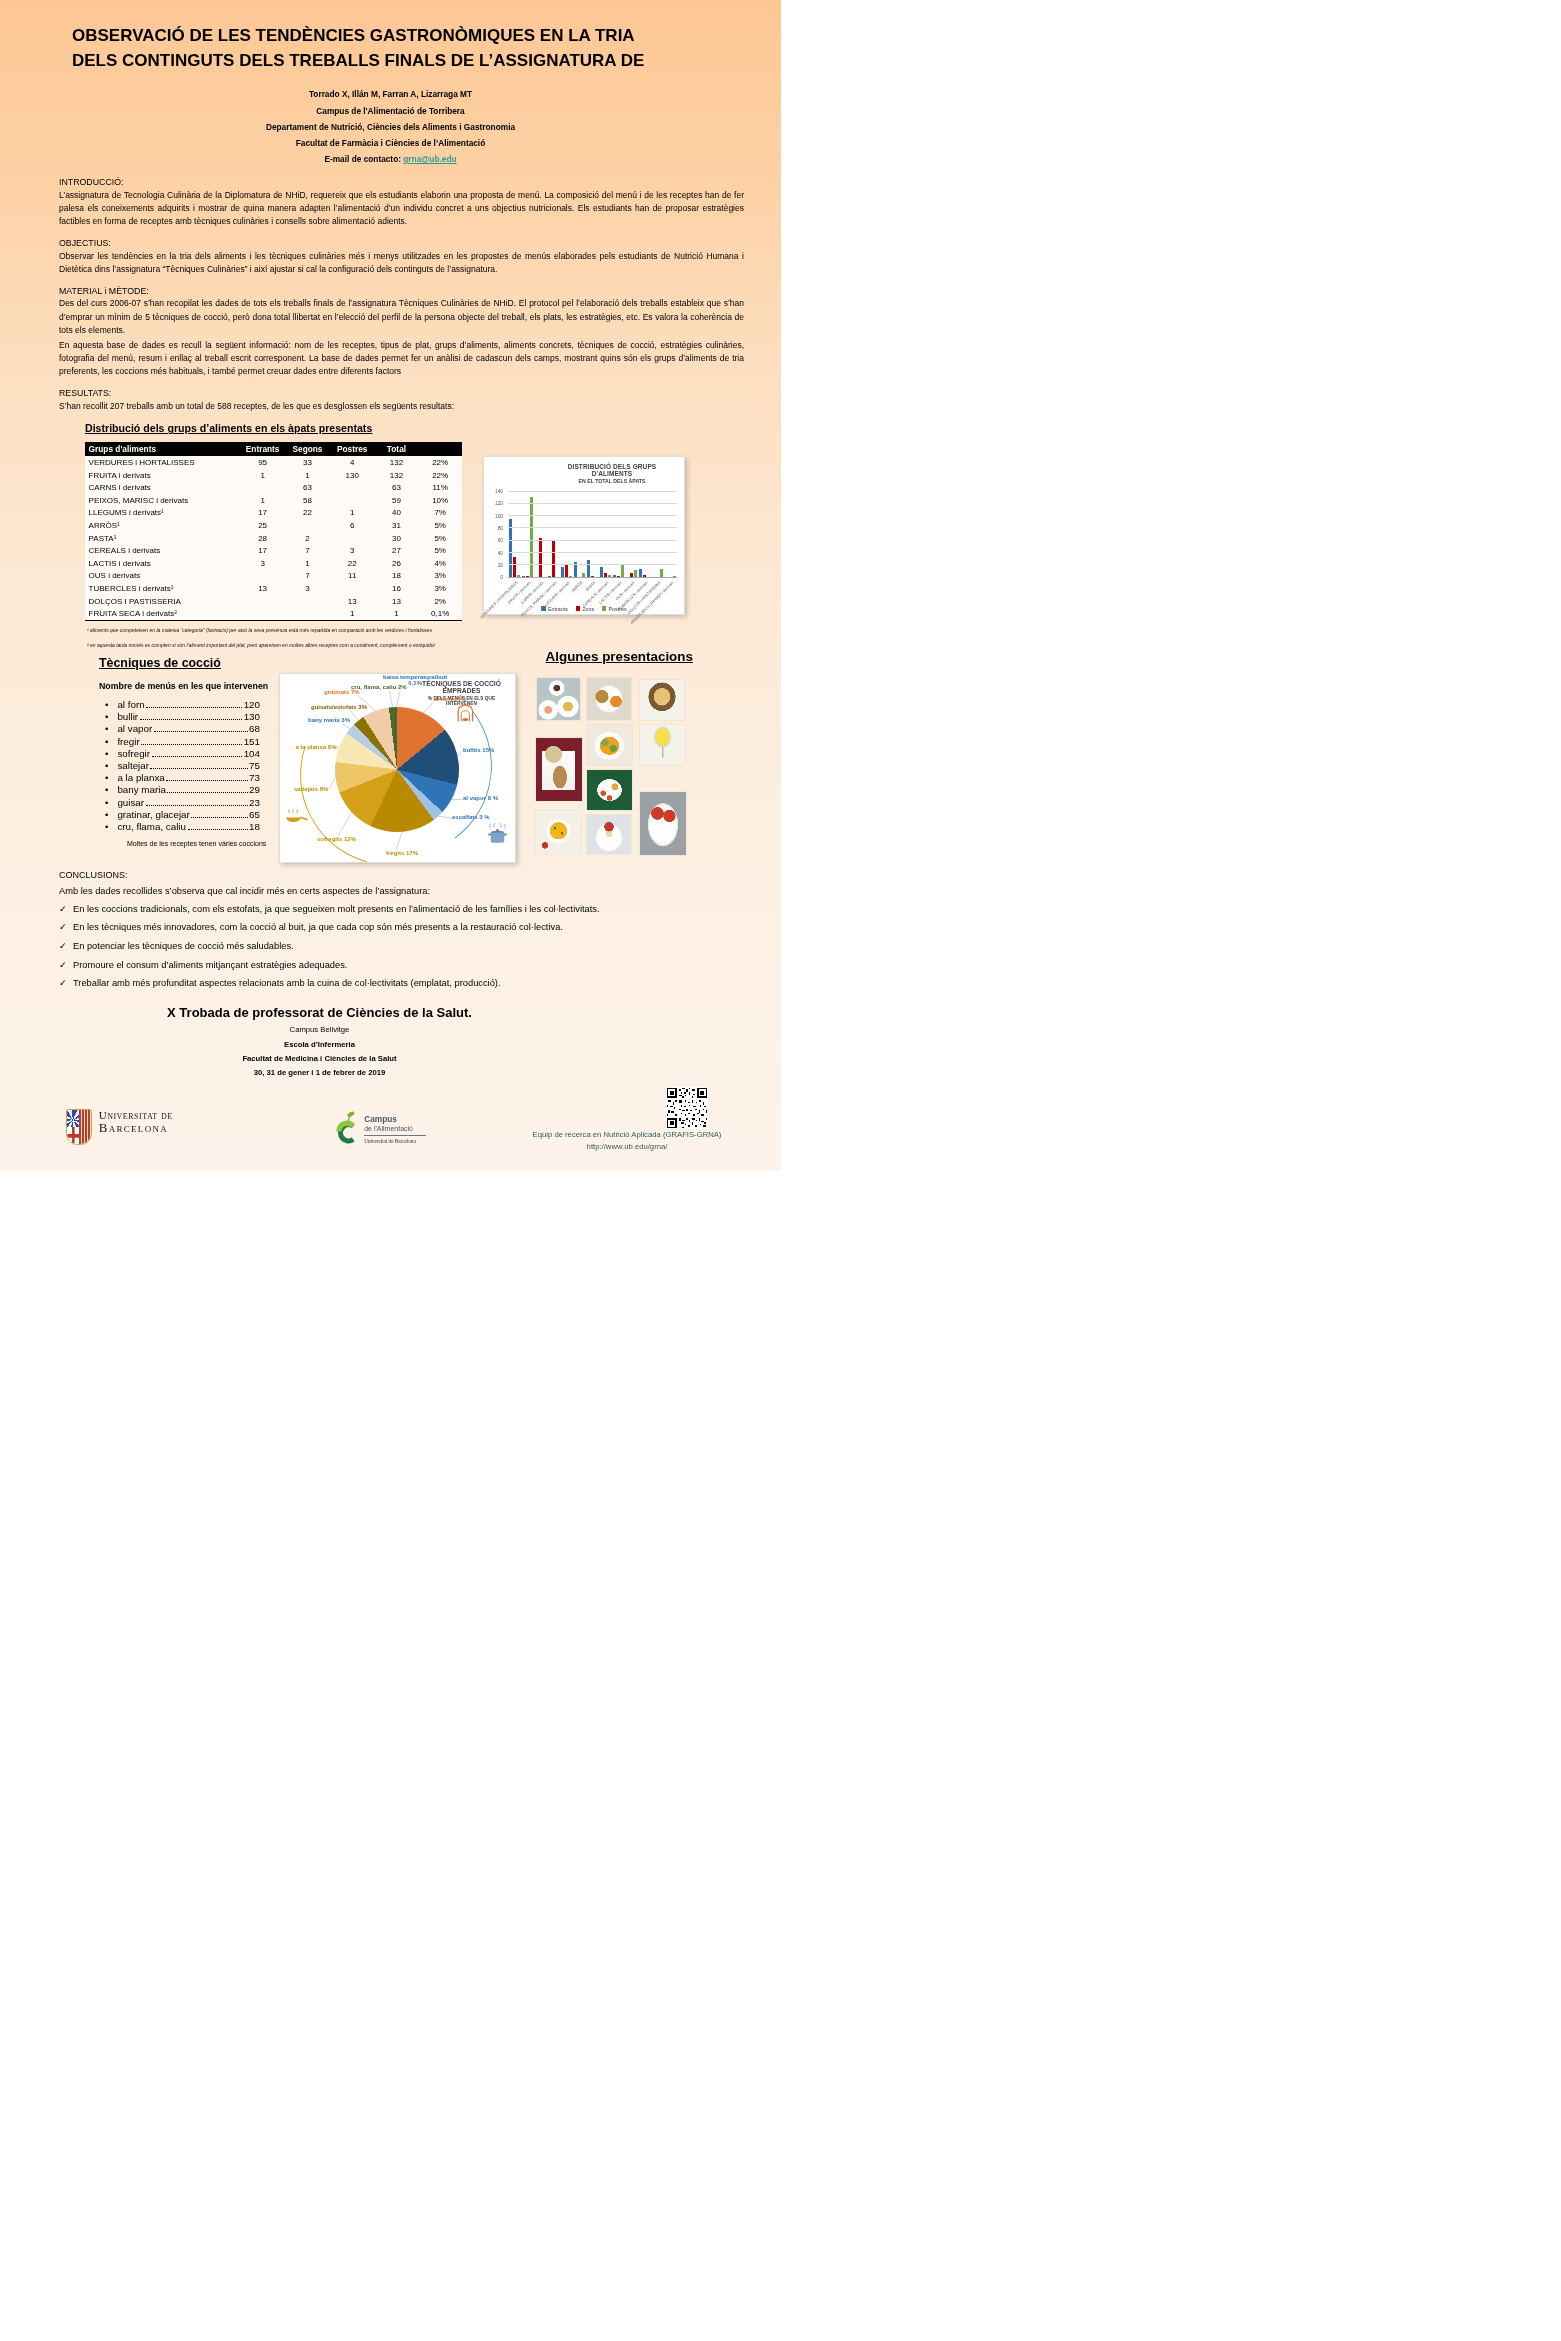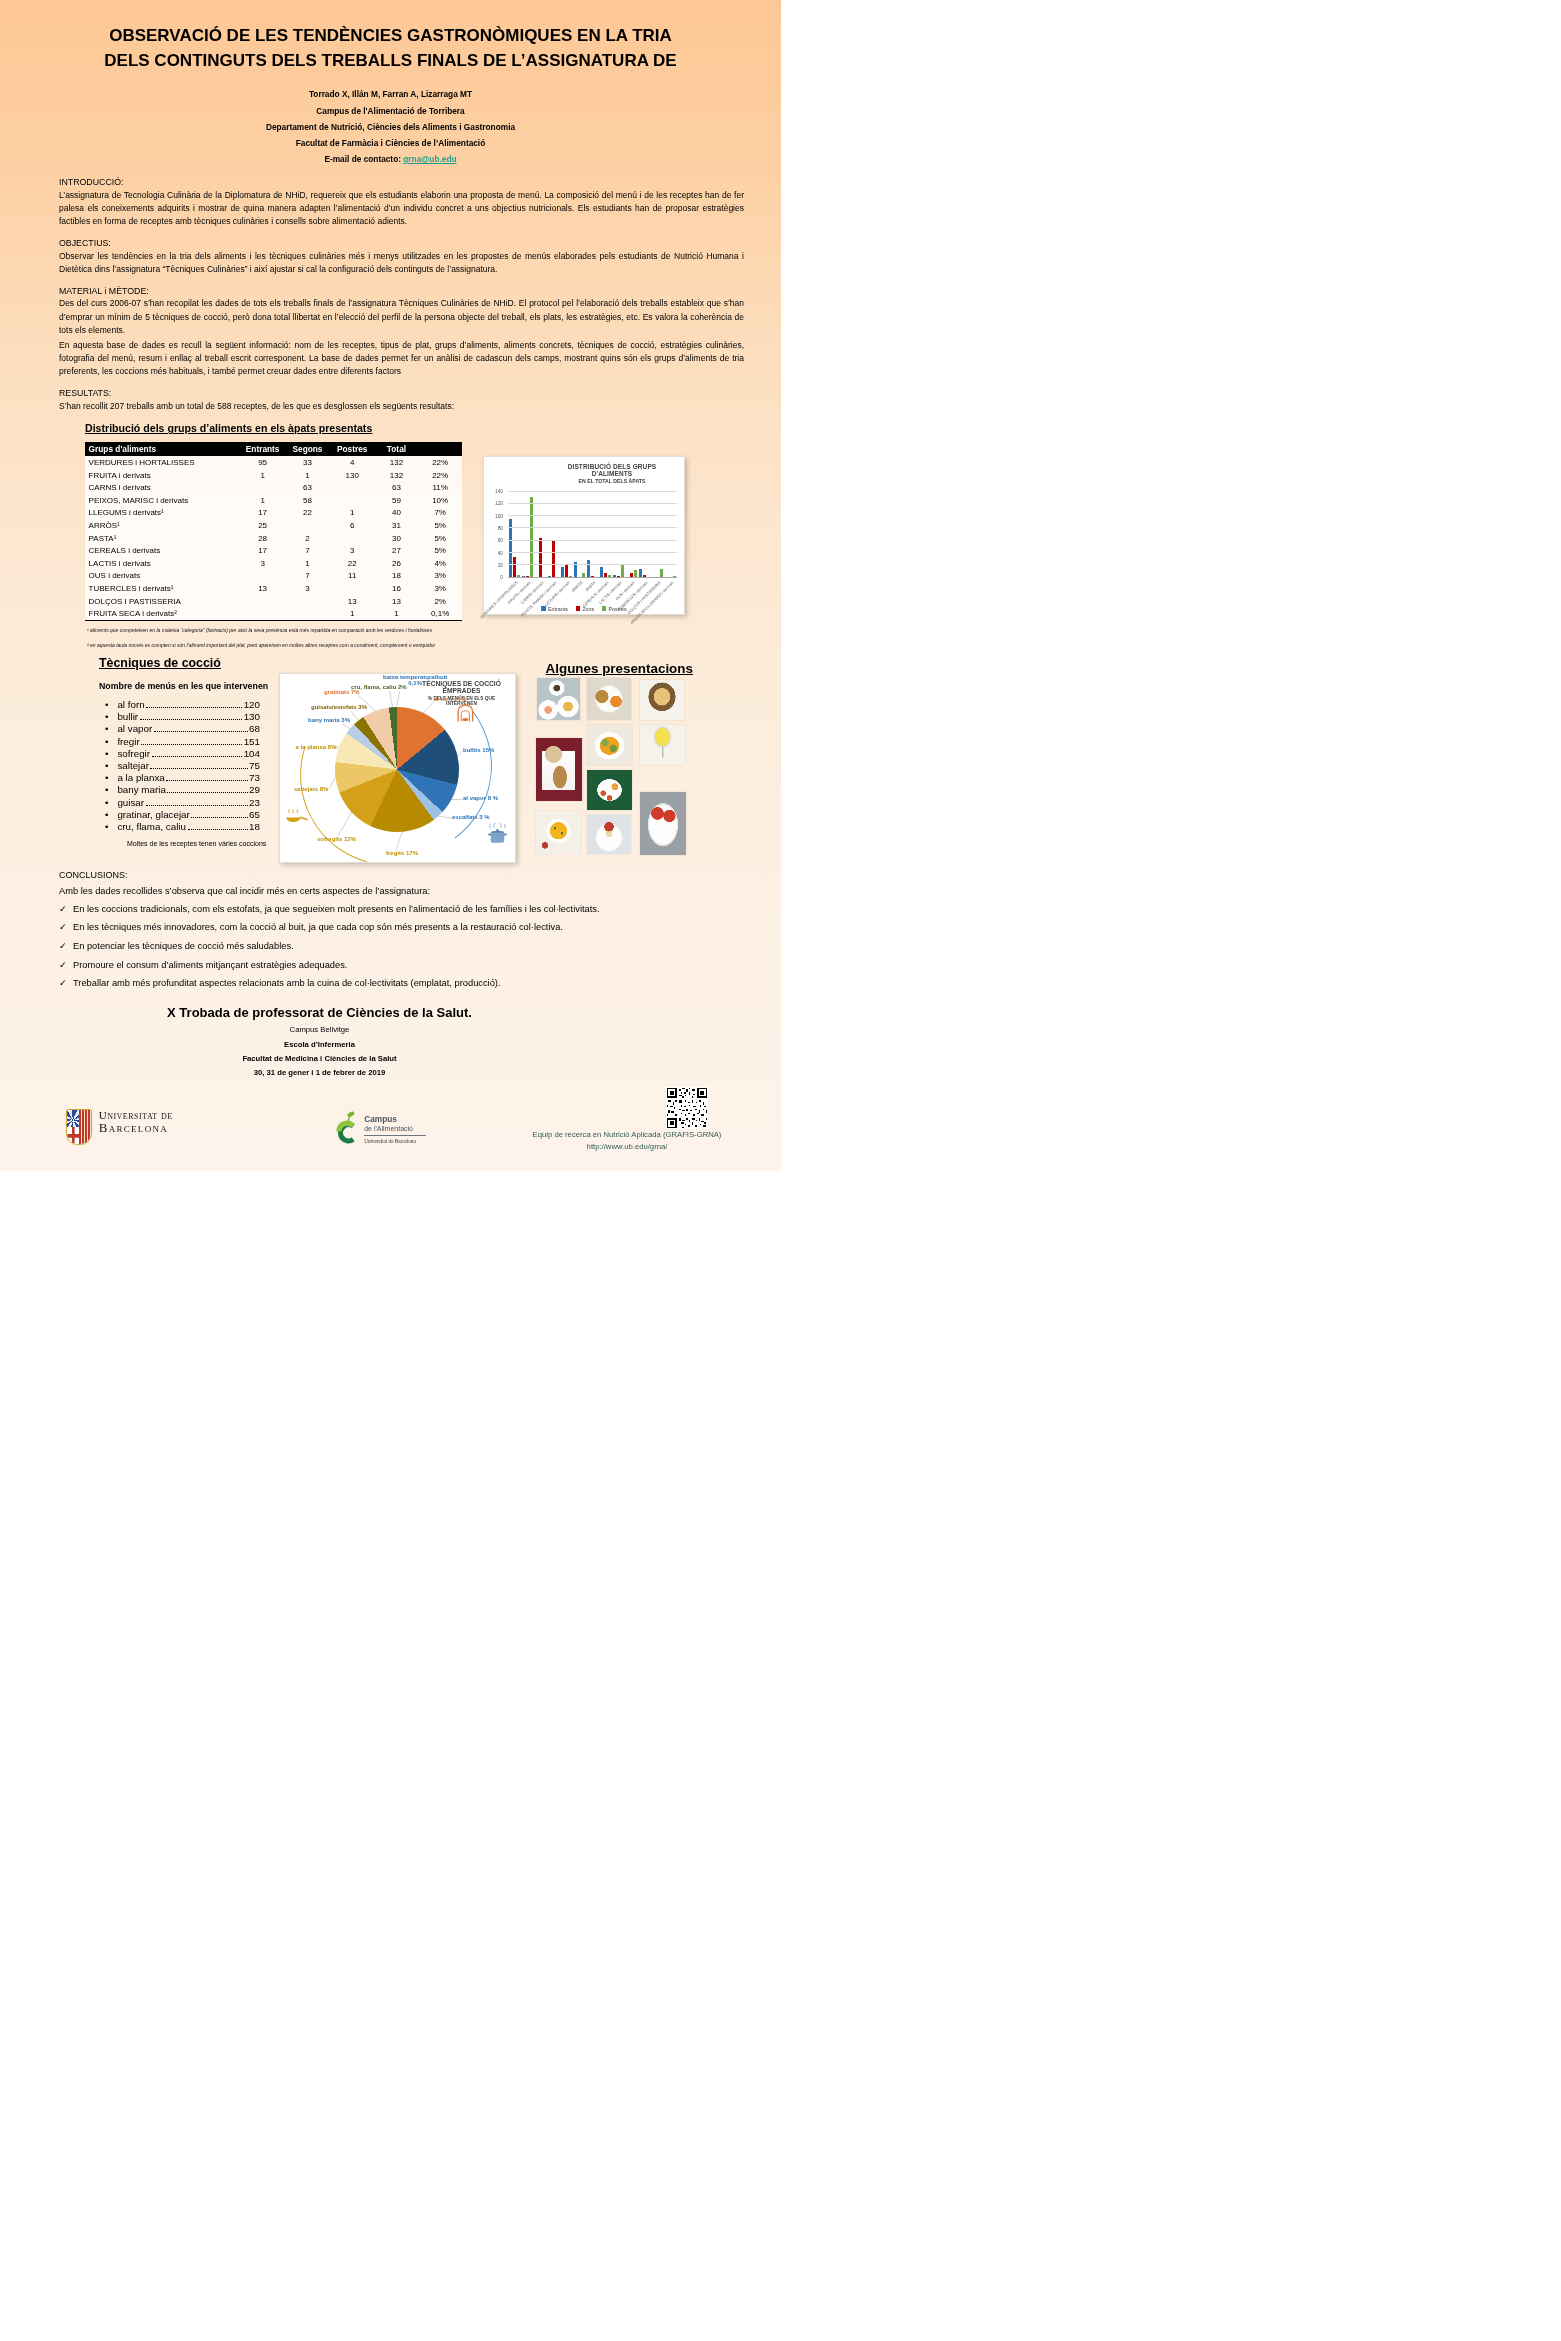--- a/index.html
+++ b/index.html
@@ -1,20 +1,20 @@
 <!DOCTYPE html>
 <html style="font-size:8.3px"><head>
 <meta charset="utf-8">
 <style>
   html,body{margin:0;padding:0;background:#fff;}
   .poster{position:relative;width:781px;height:1171px;overflow:hidden;
     font-family:"Liberation Sans",sans-serif;color:#000;
     background:linear-gradient(180deg,#fdc795 0%,#fdd0a3 14%,#fcdfc0 32%,#fce9d4 50%,#fceede 66%,#fdf1e5 82%,#fdf3ea 100%);}
   
-  .page-title{margin:24px 72px 0;text-align:center;font-weight:bold;font-size:17px;line-height:1.47;}
+  .page-title{margin:24px 72px 0;text-align:left;font-weight:bold;font-size:17px;line-height:1.47;}
   .authors{margin-top:12.4px;text-align:center;font-size:8.3px;line-height:1.95;font-weight:bold;}
   .email-link{color:#2e9b8f;text-decoration:underline;cursor:pointer;}
   
   .content{margin:0 37px 0 59px;}
   .sec-h{font-size:8.8px;margin-top:9.8px;}
   .body-p{font-size:8.5px;line-height:1.56;text-align:justify;margin:1.5px 0 0;}
   
   .results{position:relative;height:450px;margin-top:5.2px;}
   .tbl-title{position:absolute;left:85px;top:4.1px;font-size:10.6px;font-weight:bold;text-decoration:underline;}
   table.food{position:absolute;left:85px;top:24px;width:377px;border-collapse:collapse;background:rgba(255,255,255,.82);}
@@ -59,21 +59,21 @@
   .pie-circle{position:absolute;left:55px;top:33px;width:124px;height:125px;border-radius:50%;}
   .pie-label{position:absolute;font-size:6px;font-weight:bold;white-space:nowrap;}
   .pie-label .l2{text-align:center;}
   svg.leaders{position:absolute;left:0;top:0;width:235px;height:188px;pointer-events:none;}
   .arc{position:absolute;border:0.5px solid transparent;border-radius:50%;}
   .arc-gold{left:18.6px;top:2.6px;width:196px;height:186px;border-left-color:#d9a521;transform:rotate(-28deg);}
   .arc-blue{left:24px;top:0px;width:186px;height:181px;border-right-color:#5b9bd5;transform:rotate(8deg);}
   .mini-icon{position:absolute;}
   
   .pres{position:absolute;left:527px;top:231px;width:170px;height:219px;}
-  .pres-h{position:absolute;left:18.6px;top:12px;font-size:13.4px;font-weight:bold;text-decoration:underline;white-space:nowrap;}
+  .pres-h{position:absolute;left:18.6px;top:0;font-size:13.4px;font-weight:bold;text-decoration:underline;white-space:nowrap;}
   .photo{position:absolute;box-shadow:0 0 0 0.5px rgba(0,0,0,.07);}
   .ph1{left:9.8px;top:29px;width:43px;height:42px;background:
       radial-gradient(circle at 26% 76%,#f2a27a 0 8%,#fdfdfd 9% 21%,transparent 22%),
       radial-gradient(circle at 72% 68%,#e8b84f 0 11%,#fdfdfd 12% 25%,transparent 26%),
       radial-gradient(circle at 46% 24%,#4d3d2a 0 8%,#fdfdfd 9% 19%,transparent 20%),#b9c4c9;}
   .ph2{left:60px;top:29px;width:44px;height:42px;background:
       radial-gradient(circle at 34% 44%,#b98a3e 0 17%,transparent 18%),
       radial-gradient(circle at 66% 56%,#e98a2b 0 15%,transparent 16%),
       radial-gradient(circle at 50% 50%,#fbfbf7 0 42%,#e8e4dc 43% 45%,transparent 46%),#ded8cd;}
   .ph3{left:113px;top:31px;width:44px;height:40px;background:

